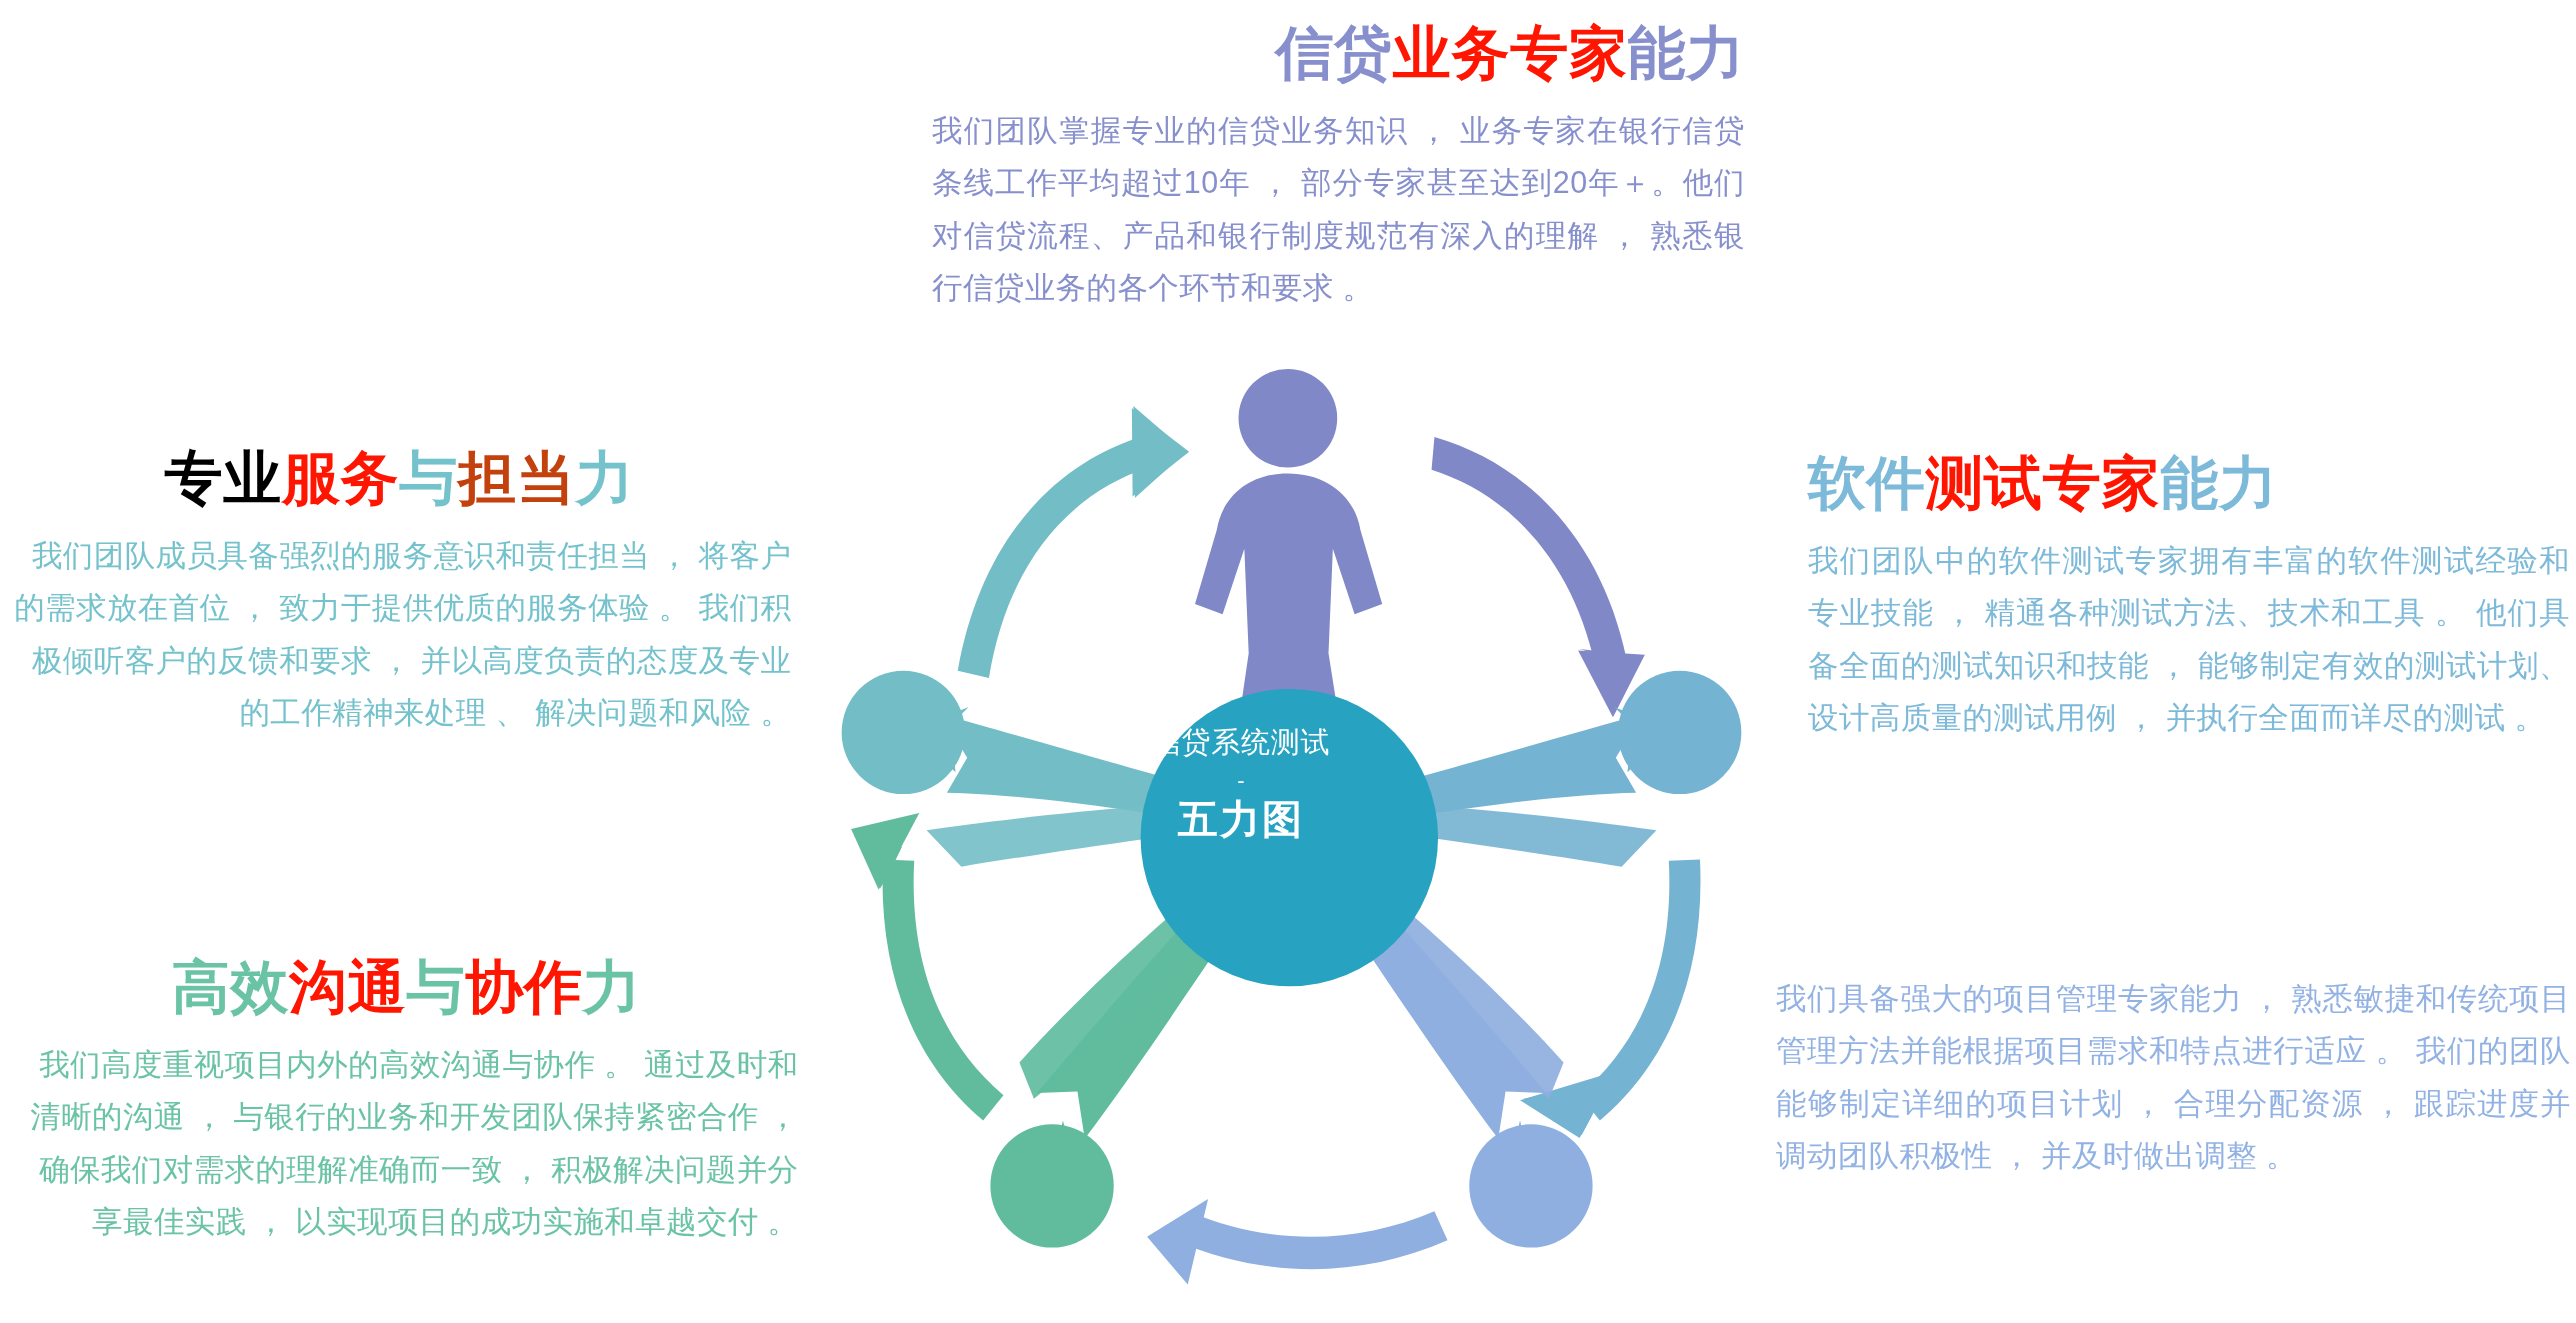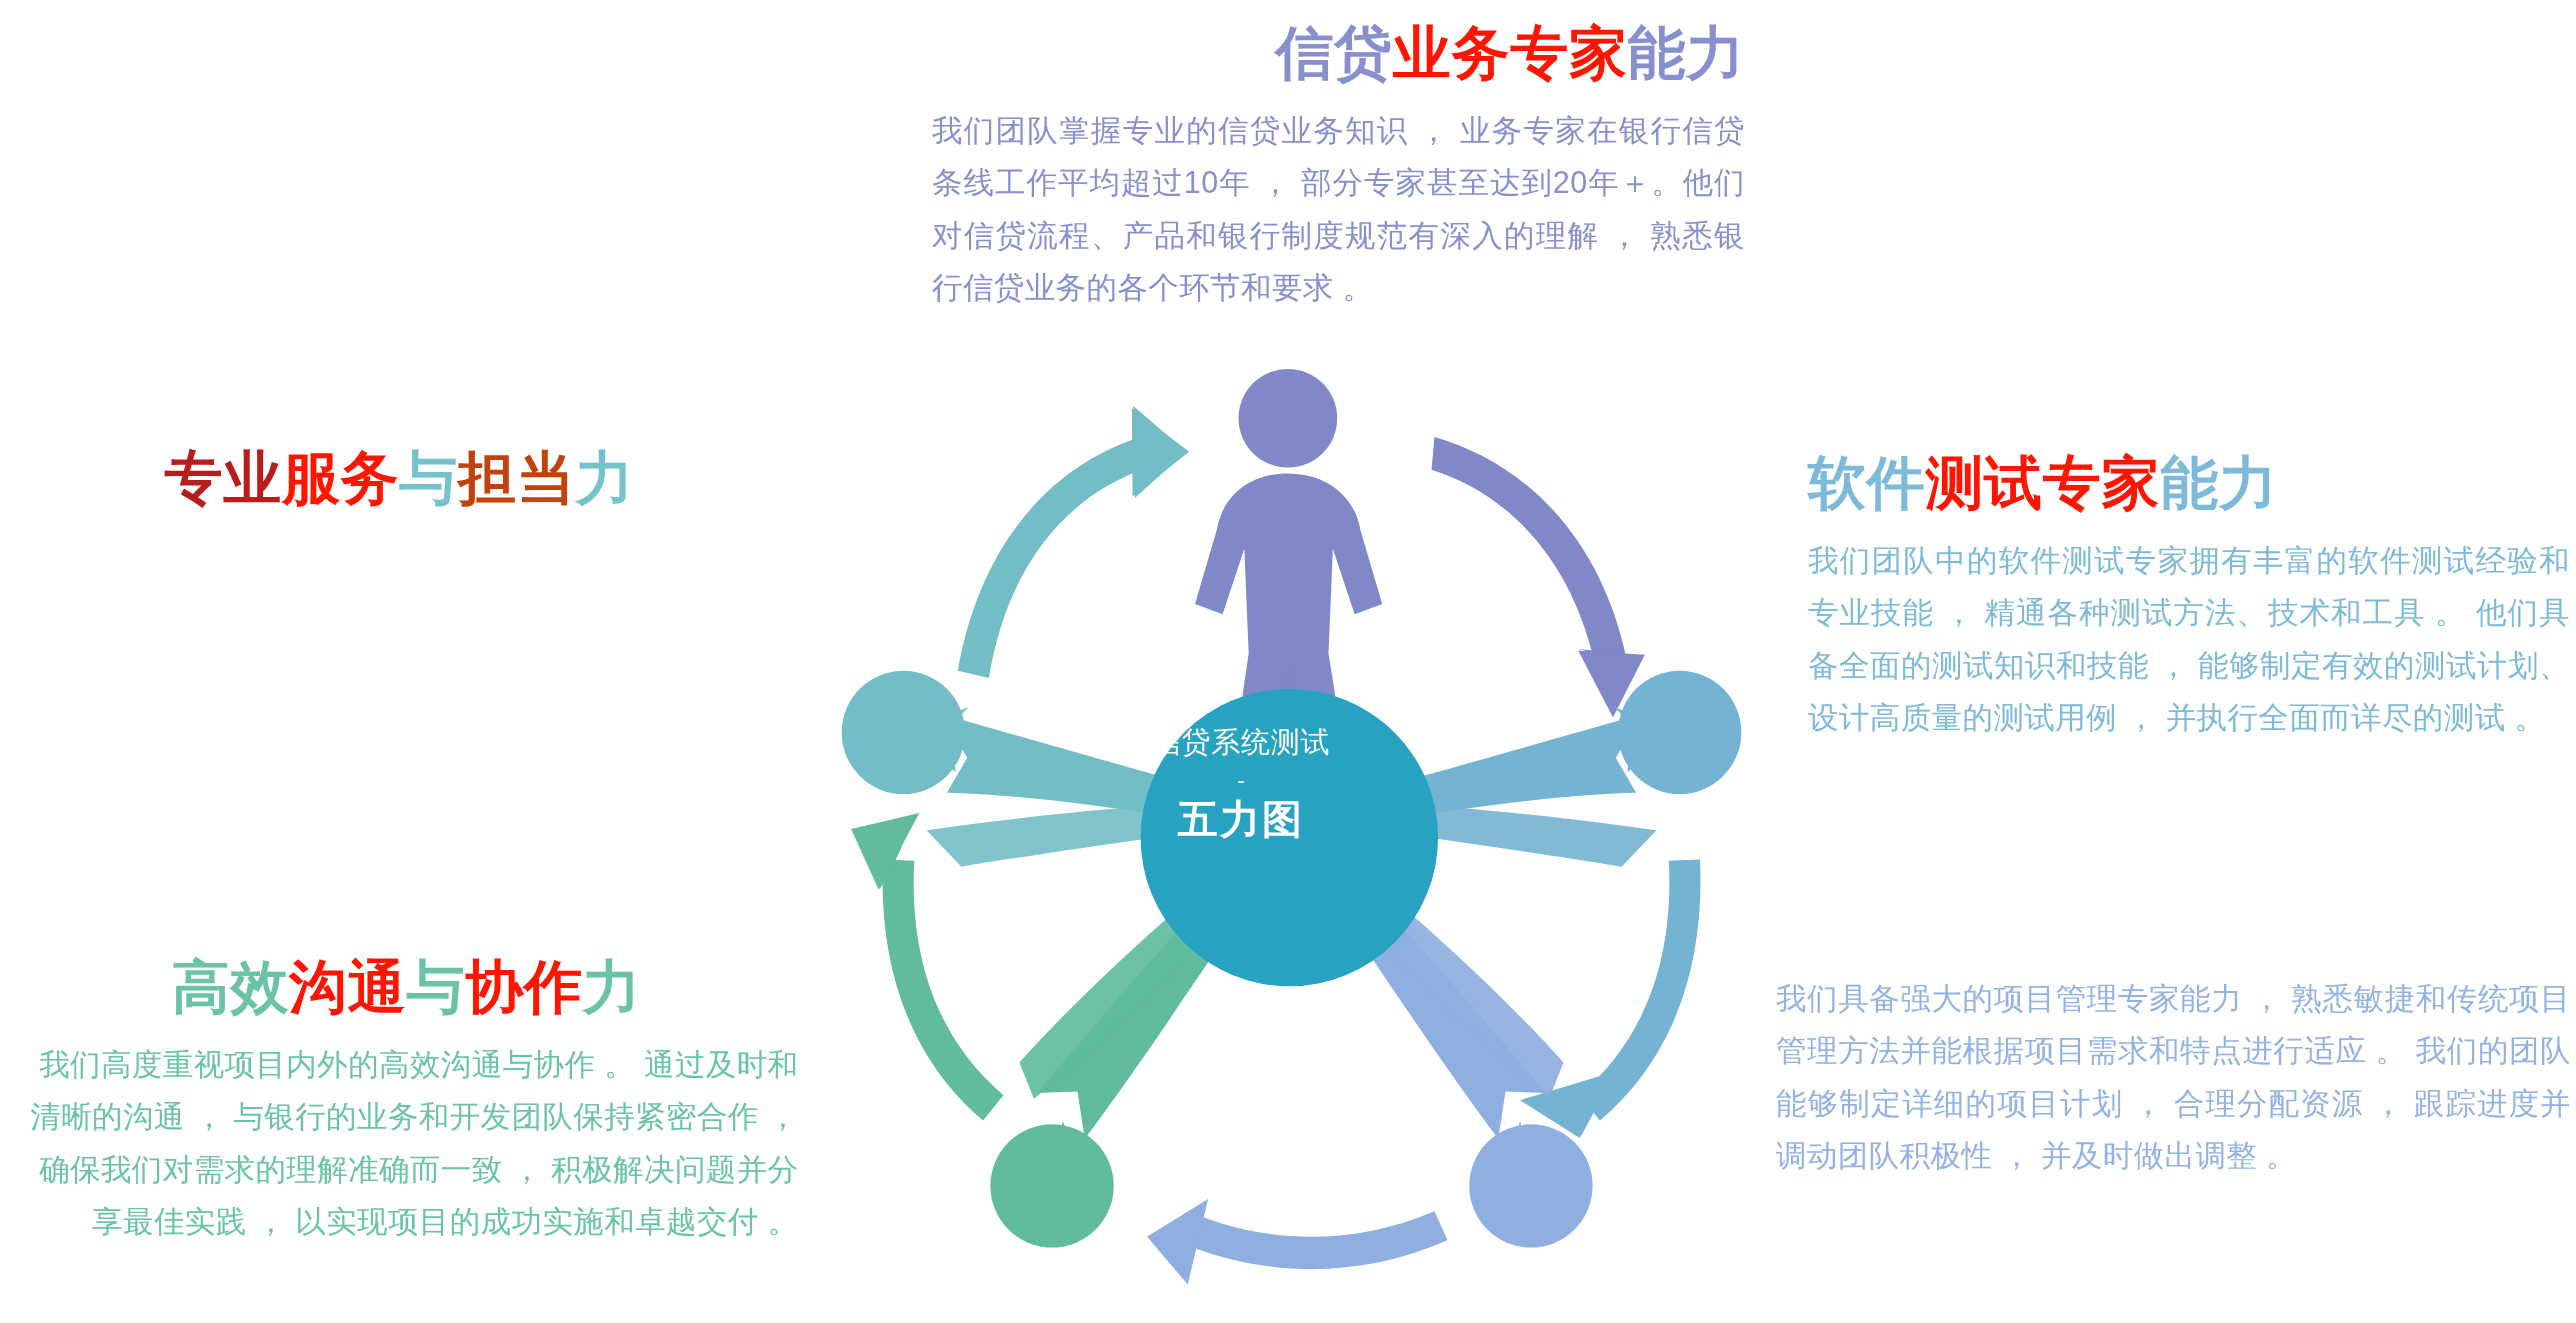--- a/index.html
+++ b/index.html
@@ -190,21 +190,22 @@
   <div class="center-dash">-</div>
   <div class="center-big">五力图</div>
 </div>
 
 <div class="block" id="block-credit">
   <div class="title"><span style="color: rgb(135, 144, 205);">信贷</span><span style="color: rgb(255, 21, 0);">业务专家</span><span style="color: rgb(135, 144, 205);">能力</span></div>
   <div class="body-text">我们团队掌握专业的信贷业务知识 ， 业务专家在银行信贷条线工作平均超过10年 ， 部分专家甚至达到20年＋。他们对信贷流程、产品和银行制度规范有深入的理解 ， 熟悉银行信贷业务的各个环节和要求 。</div>
 </div>
 
 <div class="block" id="block-service">
-  <div class="title"><span style="color: #b91c1c;">专业</span><span style="color: rgb(255, 21, 0);">服务</span><span style="color: rgb(116, 194, 204);">与</span><span style="color: #c2410c;">担当</span><span style="color: rgb(116, 194, 204);">力</span></div>
+  <div class="title"><span style="color: #000000;">专业</span><span style="color: rgb(255, 21, 0);">服务</span><span style="color: rgb(116, 194, 204);">与</span><span style="color: #c2410c;">担当</span><span style="color: rgb(116, 194, 204);">力</span></div>
+  <div class="body-text">我们团队成员具备强烈的服务意识和责任担当 ， 将客户的需求放在首位 ， 致力于提供优质的服务体验 。 我们积极倾听客户的反馈和要求 ， 并以高度负责的态度及专业的工作精神来处理 、 解决问题和风险 。</div>
 </div>
 
 <div class="block" id="block-comm">
   <div class="title"><span style="color: rgb(107, 195, 165);">高效</span><span style="color: rgb(255, 21, 0);">沟通</span><span style="color: rgb(107, 195, 165);">与</span><span style="color: rgb(255, 21, 0);">协作</span><span style="color: rgb(107, 195, 165);">力</span></div>
   <div class="body-text">我们高度重视项目内外的高效沟通与协作 。 通过及时和清晰的沟通 ， 与银行的业务和开发团队保持紧密合作 ， 确保我们对需求的理解准确而一致 ， 积极解决问题并分享最佳实践 ， 以实现项目的成功实施和卓越交付 。</div>
 </div>
 
 <div class="block" id="block-testing">
   <div class="title"><span style="color: rgb(125, 185, 216);">软件</span><span style="color: rgb(255, 21, 0);">测试专家</span><span style="color: rgb(125, 185, 216);">能力</span></div>
   <div class="body-text">我们团队中的软件测试专家拥有丰富的软件测试经验和专业技能 ， 精通各种测试方法、技术和工具 。 他们具备全面的测试知识和技能 ， 能够制定有效的测试计划、 设计高质量的测试用例 ， 并执行全面而详尽的测试 。</div>

